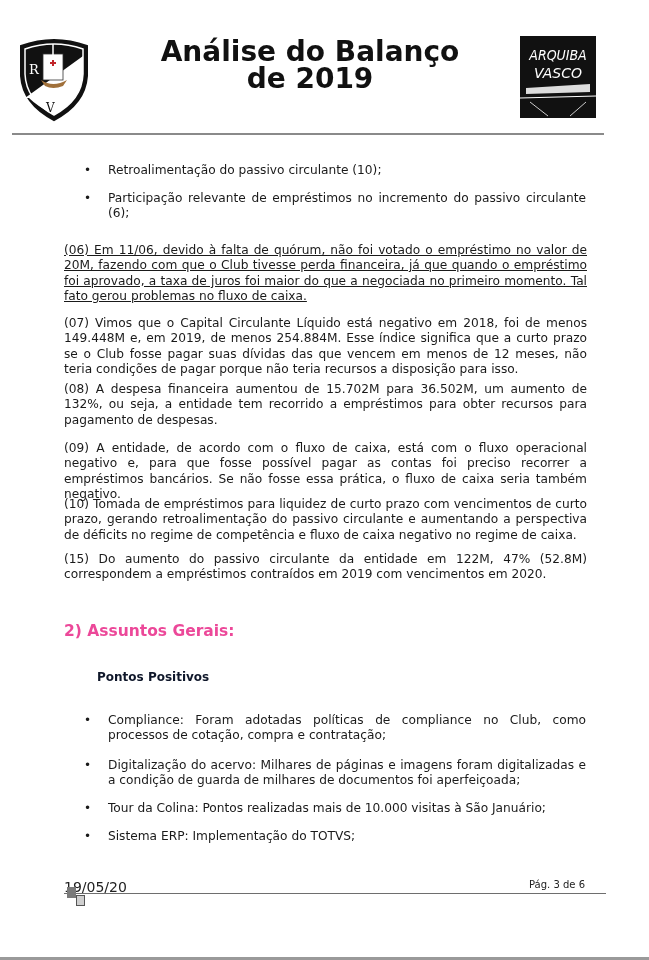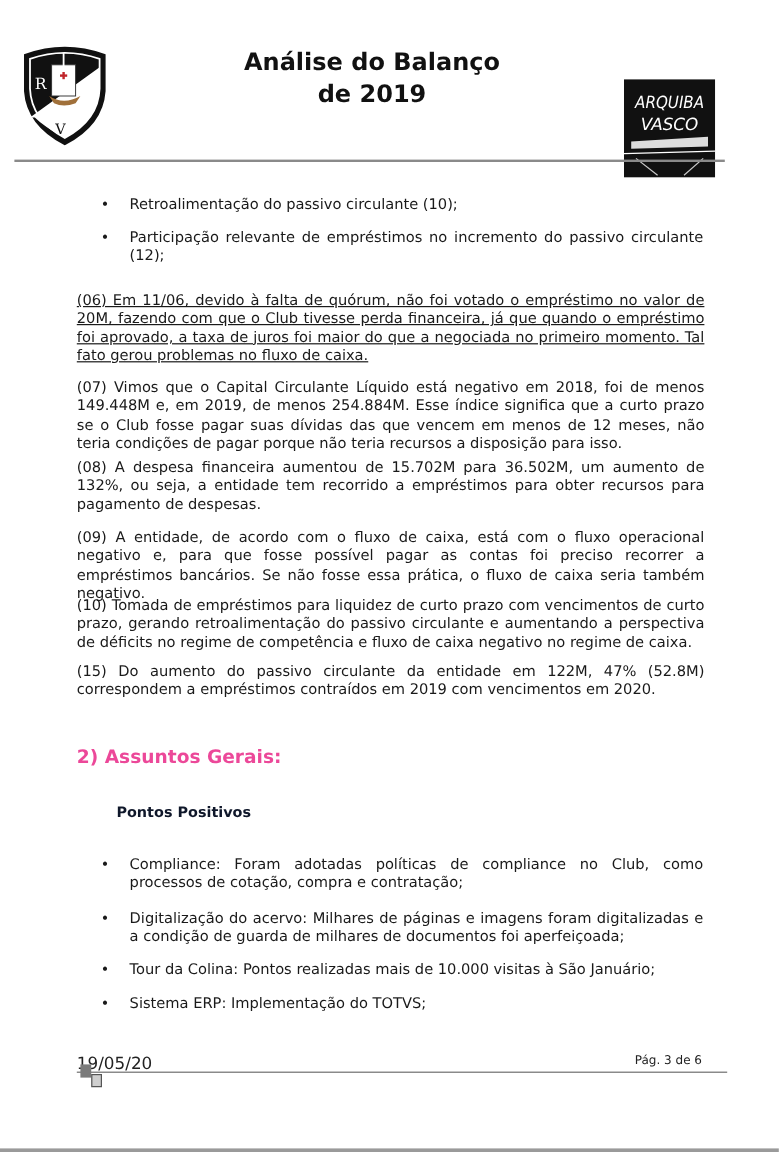--- a/index.html
+++ b/index.html
@@ -2,24 +2,24 @@
 <html><head>
 <meta charset="utf-8">
 <style>
   html, body { margin: 0; padding: 0; }
   body {
     width: 649px; height: 960px; background: #ffffff; position: relative; overflow: hidden;
     font-family: "DejaVu Sans", "Liberation Sans", sans-serif; color: #1a1a1a;
   }
   .abs { position: absolute; }
   .logo-left { left: 15px; top: 36px; width: 78px; height: 86px; }
-  .logo-right { left: 520px; top: 36px; width: 76px; height: 82px; margin-top: 30px; }
+  .logo-right { left: 520px; top: 36px; width: 76px; height: 82px; }
   .title {
     left: 150px; top: 38px; width: 320px; text-align: center;
-    font-family: "DejaVu Sans", sans-serif; font-weight: bold; font-size: 20px; line-height: 27px; color: #111;
+    font-family: "DejaVu Sans", sans-serif; font-weight: bold; font-size: 28px; line-height: 27px; color: #111;
   }
   .hr-top { left: 12px; top: 133px; width: 592px; height: 2px; background: #8a8a8a; }
   .p {
     left: 64px; width: 523px; font-size: 12.2px; line-height: 15.4px; text-align: justify; color: #1a1a1a;
   }
   .p.last-left { text-align-last: left; }
   .bullet-row { left: 88px; width: 500px; font-size: 12.2px; line-height: 15.4px; text-align: justify; text-align-last: left; }
   .bullet-dot { position: absolute; left: -4px; top: 0; font-size: 12px; }
   .bullet-text { position: absolute; left: 20px; width: 478px; }
   .section-title { left: 64px; top: 622px; font-size: 15.5px; font-weight: bold; color: #ec4899; }
@@ -67,21 +67,21 @@
 </div>
 
 <div class="abs hr-top"></div>
 
 <div class="abs bullet-row" style="top:163px;">
   <span class="bullet-dot">•</span>
   <span class="bullet-text">Retroalimentação do passivo circulante (10);</span>
 </div>
 <div class="abs bullet-row" style="top:191px;">
   <span class="bullet-dot">•</span>
-  <span class="bullet-text">Participação relevante de empréstimos no incremento do passivo circulante (12);</span>
+  <span class="bullet-text">Participação relevante de empréstimos no incremento do passivo circulante (6);</span>
 </div>
 
 <div class="abs p last-left" style="top:243px;text-decoration:underline;">(06) Em 11/06, devido à falta de quórum, não foi votado o empréstimo no valor de 20M, fazendo com que o Club tivesse perda financeira, já que quando o empréstimo foi aprovado, a taxa de juros foi maior do que a negociada no primeiro momento. Tal fato gerou problemas no fluxo de caixa.</div>
 <div class="abs p last-left" style="top:316px;">(07) Vimos que o Capital Circulante Líquido está negativo em 2018, foi de menos 149.448M e, em 2019, de menos 254.884M. Esse índice significa que a curto prazo se o Club fosse pagar suas dívidas das que vencem em menos de 12 meses, não teria condições de pagar porque não teria recursos a disposição para isso.</div>
 <div class="abs p last-left" style="top:382px;">(08) A despesa financeira aumentou de 15.702M para 36.502M, um aumento de 132%, ou seja, a entidade tem recorrido a empréstimos para obter recursos para pagamento de despesas.</div>
 <div class="abs p last-left" style="top:441px;">(09) A entidade, de acordo com o fluxo de caixa, está com o fluxo operacional negativo e, para que fosse possível pagar as contas foi preciso recorrer a empréstimos bancários. Se não fosse essa prática, o fluxo de caixa seria também negativo.</div>
 <div class="abs p last-left" style="top:497px;">(10) Tomada de empréstimos para liquidez de curto prazo com vencimentos de curto prazo, gerando retroalimentação do passivo circulante e aumentando a perspectiva de déficits no regime de competência e fluxo de caixa negativo no regime de caixa.</div>
 <div class="abs p last-left" style="top:552px;">(15) Do aumento do passivo circulante da entidade em 122M, 47% (52.8M) correspondem a empréstimos contraídos em 2019 com vencimentos em 2020.</div>
 
 <div class="abs section-title">2) Assuntos Gerais:</div>

